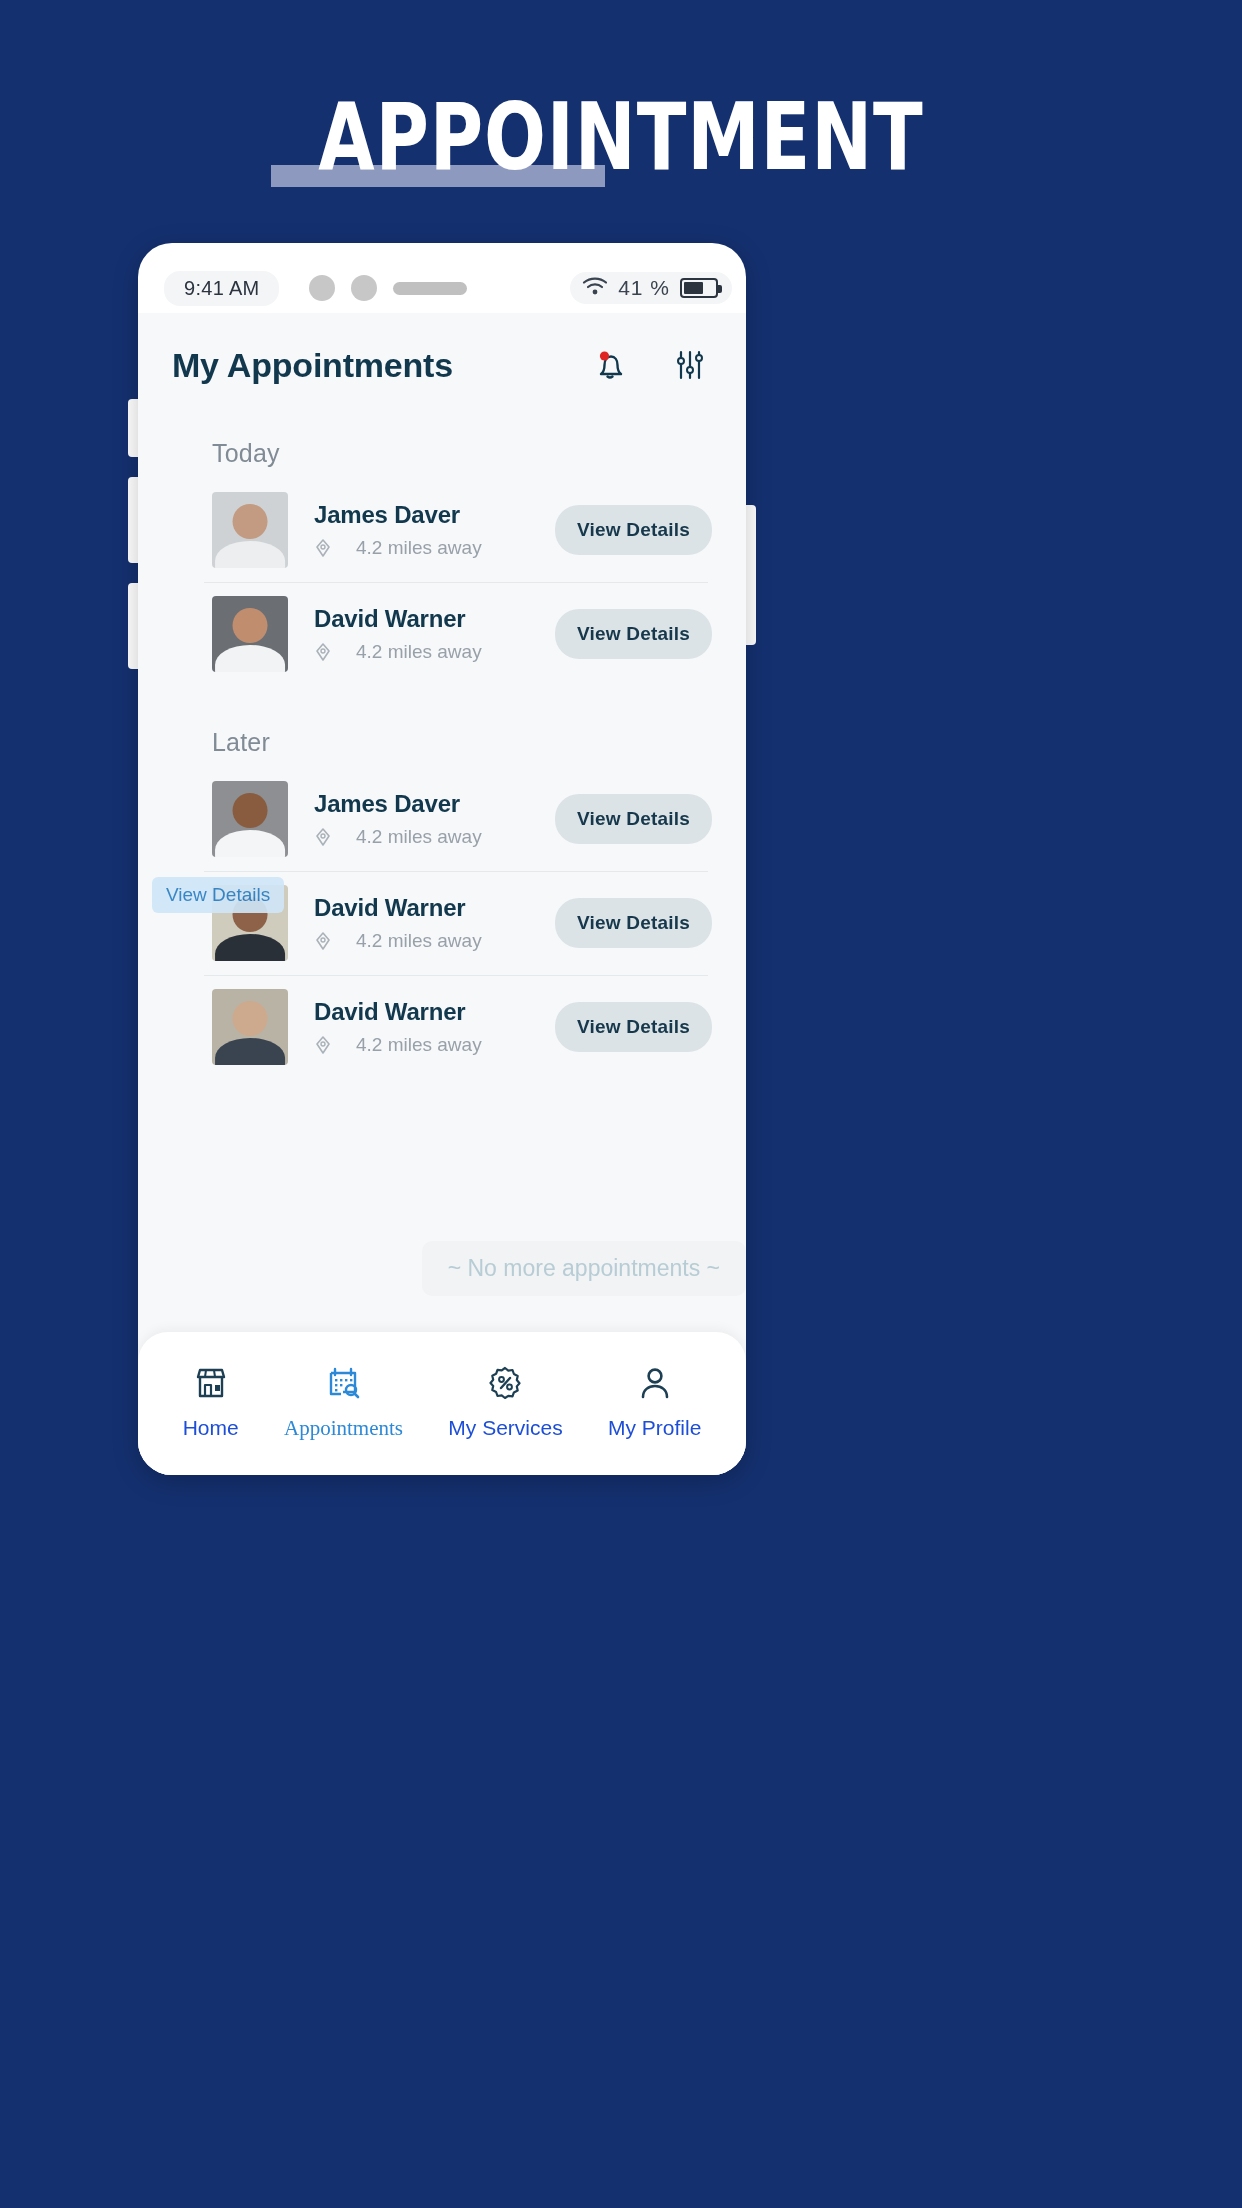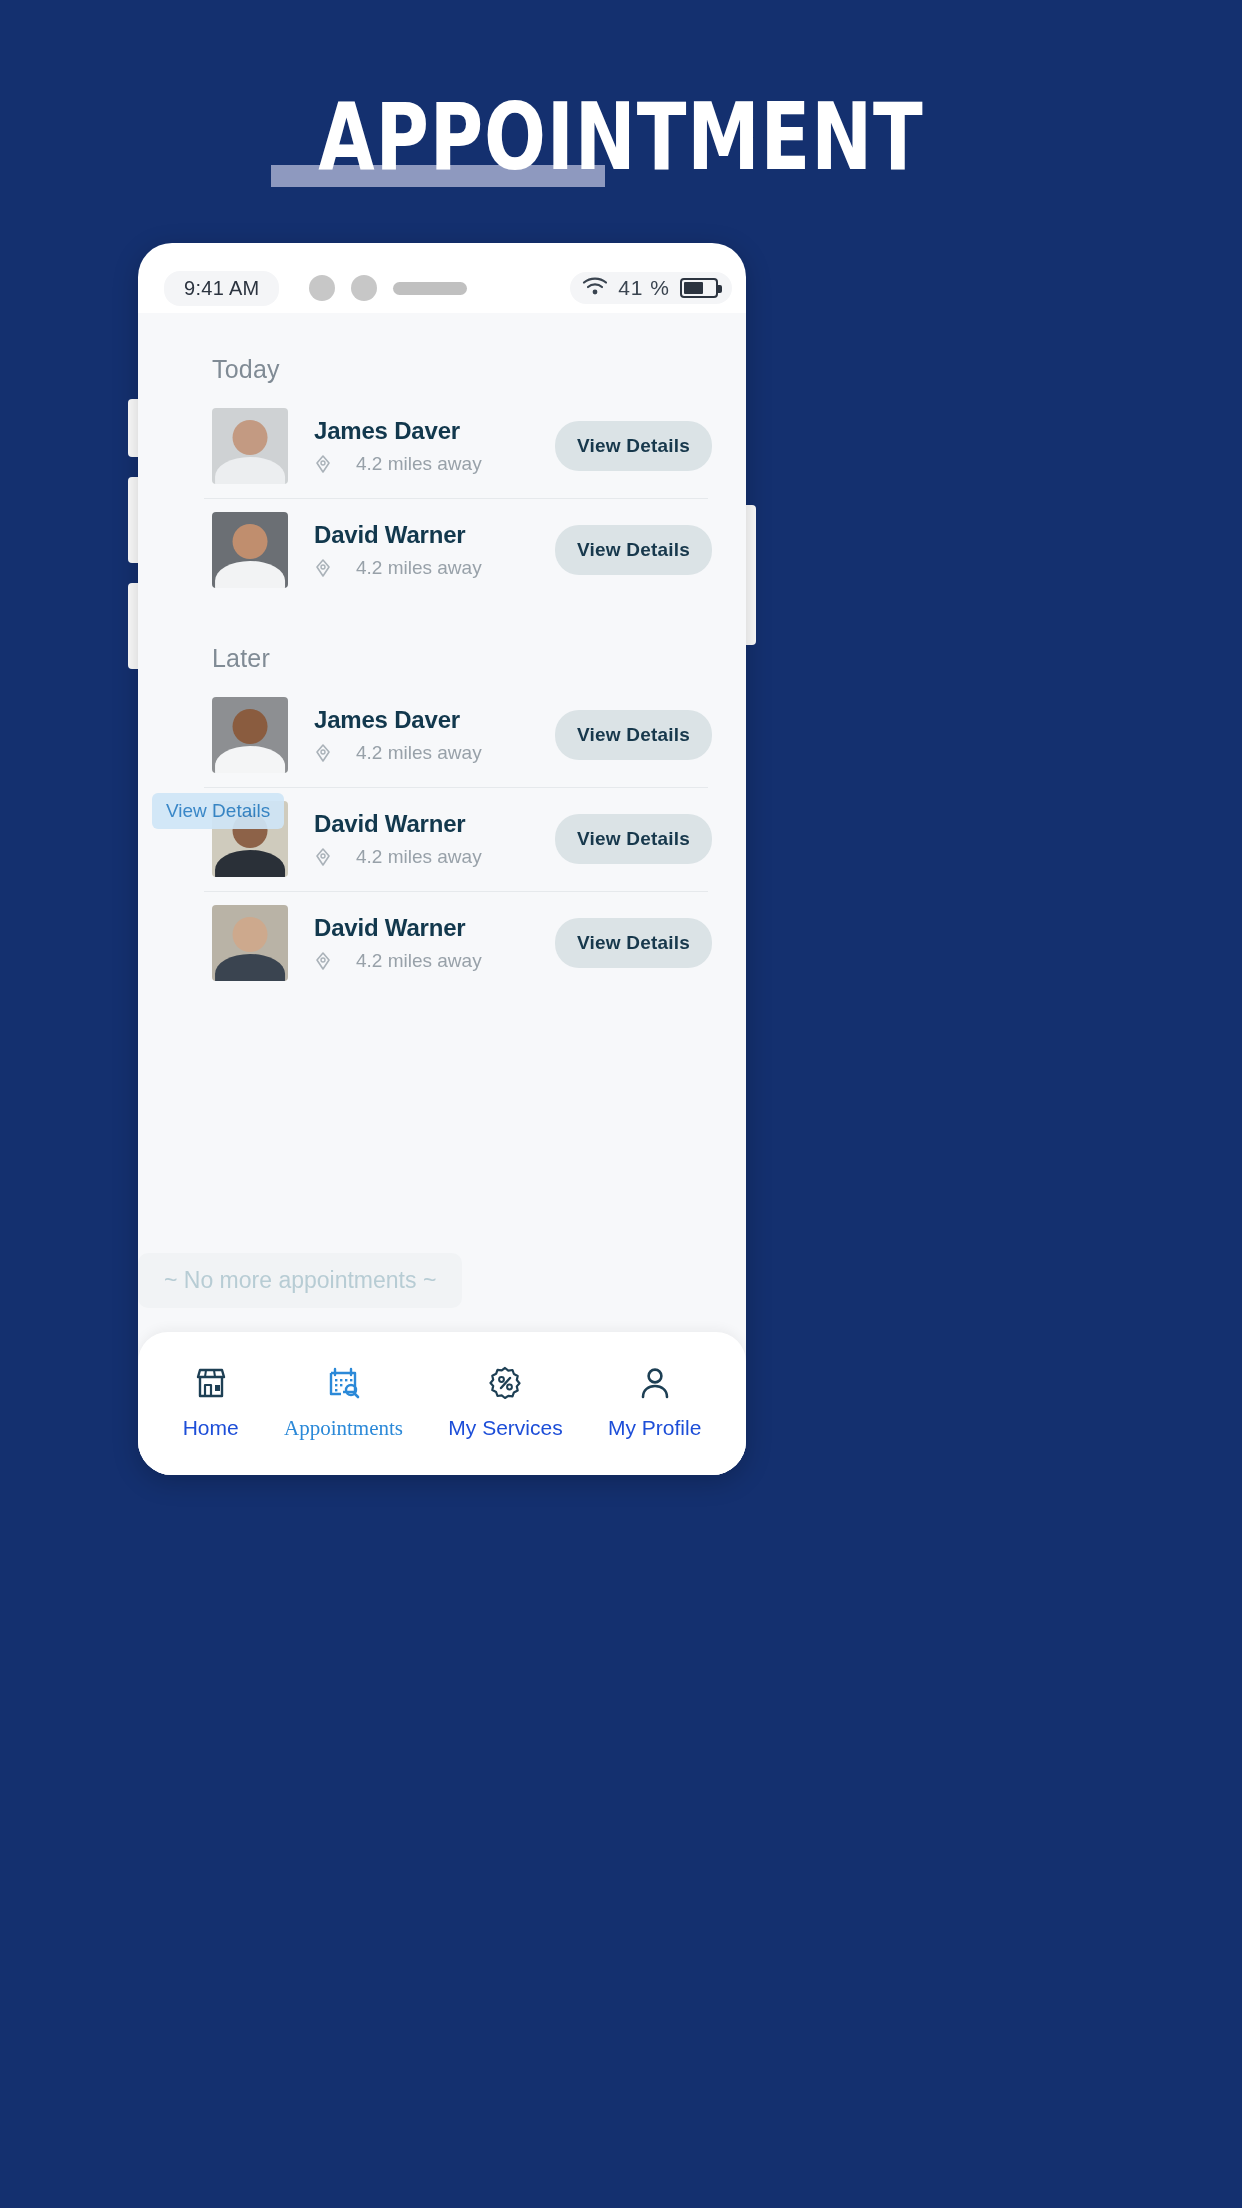--- a/index.html
+++ b/index.html
@@ -116,21 +116,21 @@
     letter-spacing: 0.2px; white-space: nowrap;
   }
 
   .tooltip {
     position: absolute; left: 14px; top: 6px; z-index: 5;
     background: #cfe6f7; color: #2a7ec4;
     font-size: 19px; padding: 7px 14px; border-radius: 6px;
     opacity: 0.92; white-space: nowrap;
   }
 
-  .no-more-wrap { display: flex; justify-content: flex-start; padding-bottom: 24px; }
+  .no-more-wrap { display: flex; justify-content: flex-end; padding-bottom: 36px; }
   .no-more {
     background: #f1f3f5; color: #b7ccd4; font-size: 23px;
     padding: 14px 26px; border-radius: 10px; white-space: nowrap;
   }
 
   
   .bottom-nav {
     background: #ffffff; border-radius: 30px 30px 0 0;
     padding: 30px 22px 34px 22px;
     display: flex; justify-content: space-around; align-items: flex-start;
@@ -174,20 +174,42 @@
         </span>
         <span class="sb-pct">41 %</span>
         <span class="battery">
             <i></i>
           </span>
       </div>
     </div>
 
     <div class="screen">
 
+      <div class="app-header">
+        <div class="app-title">My Appointments</div>
+        <div class="header-actions">
+          <div class="icon-btn">
+            <svg width="44" height="44" viewBox="0 0 44 44">
+              <path d="M13 31 c3-2 3.5-5 3.5-9 0-5 2.5-8.5 6.5-8.5 s6.5 3.5 6.5 8.5 c0 4 .5 7 3.5 9 z" fill="none" stroke="#12384d" stroke-width="2.4" stroke-linejoin="round"></path>
+              <path d="M19.5 33.5 a3.5 3 0 0 0 5 0" fill="none" stroke="#12384d" stroke-width="2.4" stroke-linecap="round"></path>
+              <circle cx="16.5" cy="13" r="4.6" fill="#e02424"></circle>
+            </svg>
+          </div>
+          <div class="icon-btn">
+            <svg width="40" height="40" viewBox="0 0 40 40">
+              <line x1="11" y1="7" x2="11" y2="33" stroke="#12384d" stroke-width="2.2" stroke-linecap="round"></line>
+              <line x1="20" y1="7" x2="20" y2="33" stroke="#12384d" stroke-width="2.2" stroke-linecap="round"></line>
+              <line x1="29" y1="7" x2="29" y2="33" stroke="#12384d" stroke-width="2.2" stroke-linecap="round"></line>
+              <circle cx="11" cy="16" r="3" fill="#f7f8fa" stroke="#12384d" stroke-width="2"></circle>
+              <circle cx="20" cy="25" r="3" fill="#f7f8fa" stroke="#12384d" stroke-width="2"></circle>
+              <circle cx="29" cy="13" r="3" fill="#f7f8fa" stroke="#12384d" stroke-width="2"></circle>
+            </svg>
+          </div>
+        </div>
+      </div>
 
       <div class="list">
 
         <div class="group-label">Today</div>
 
         <div class="appt-row">
           <div class="avatar a1">
               <span class="sk-head"></span>
               <span class="sk-body"></span>
             </div>

